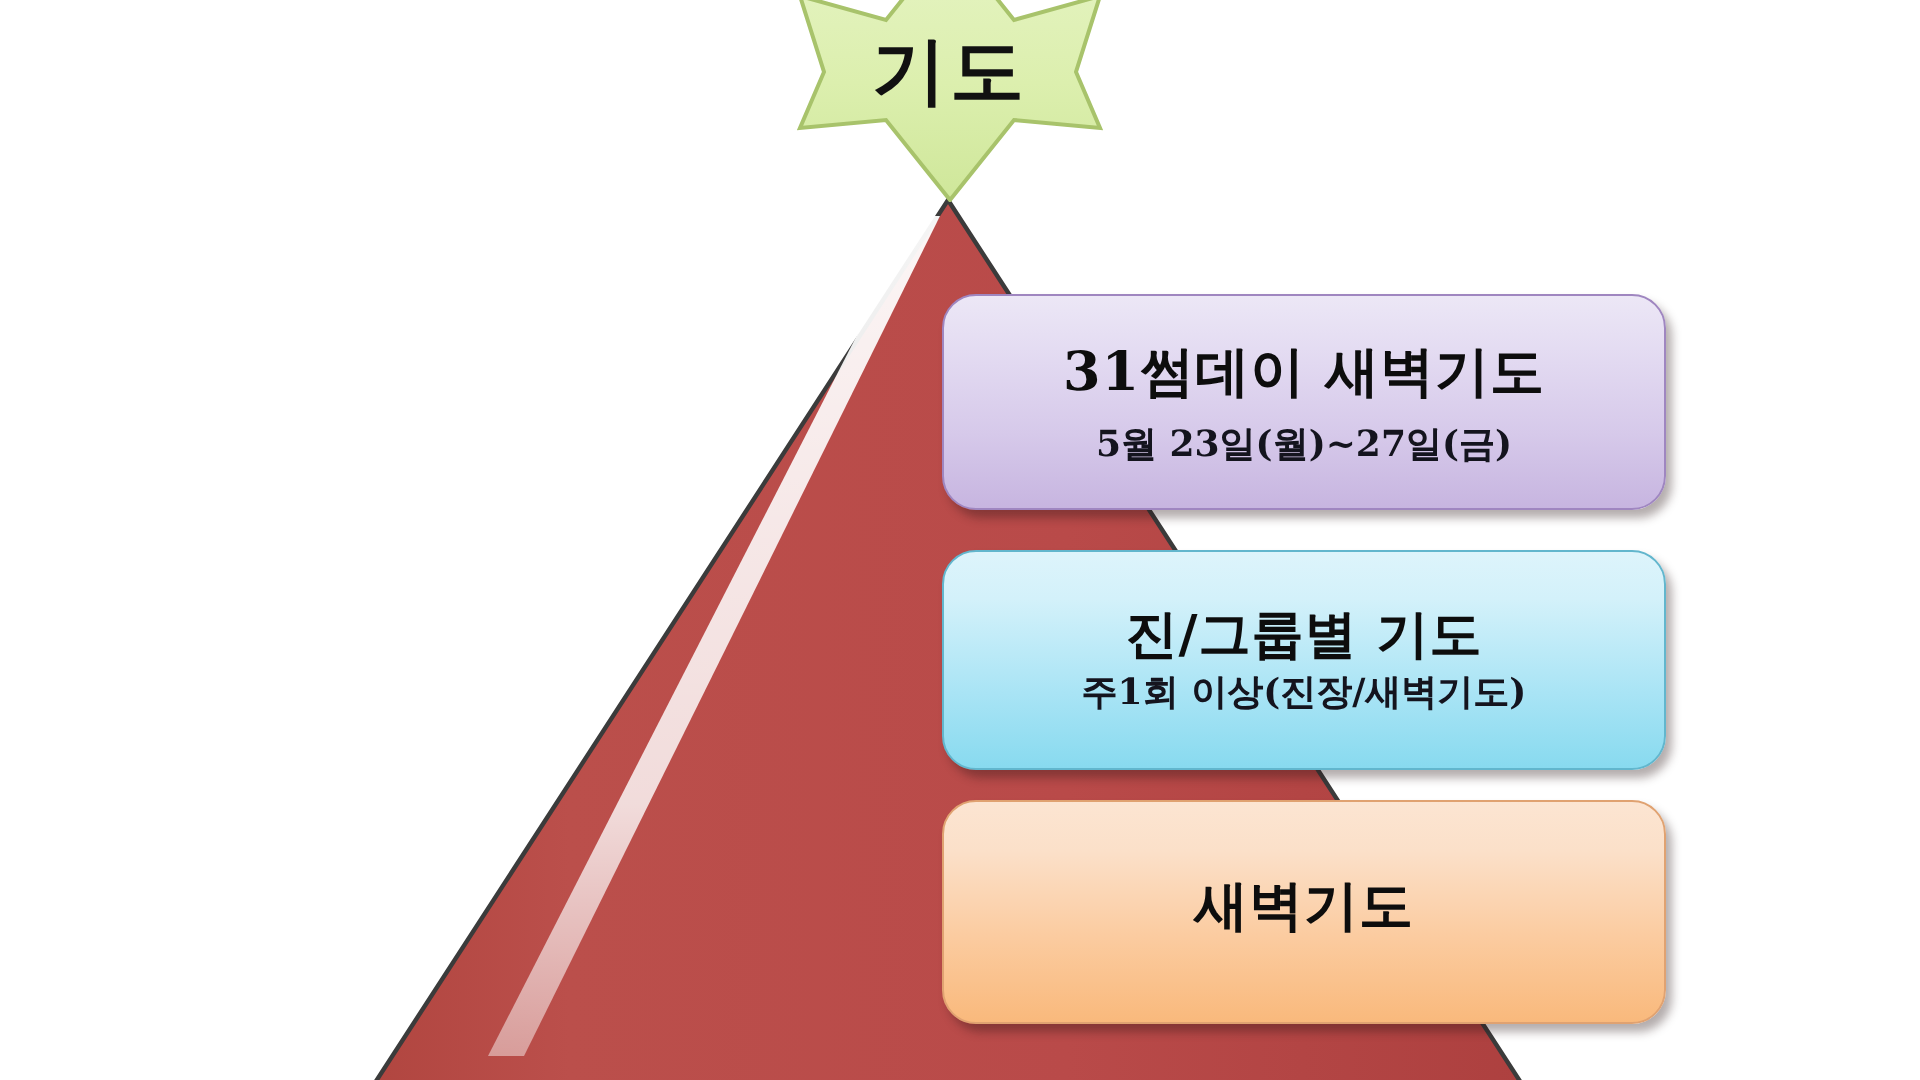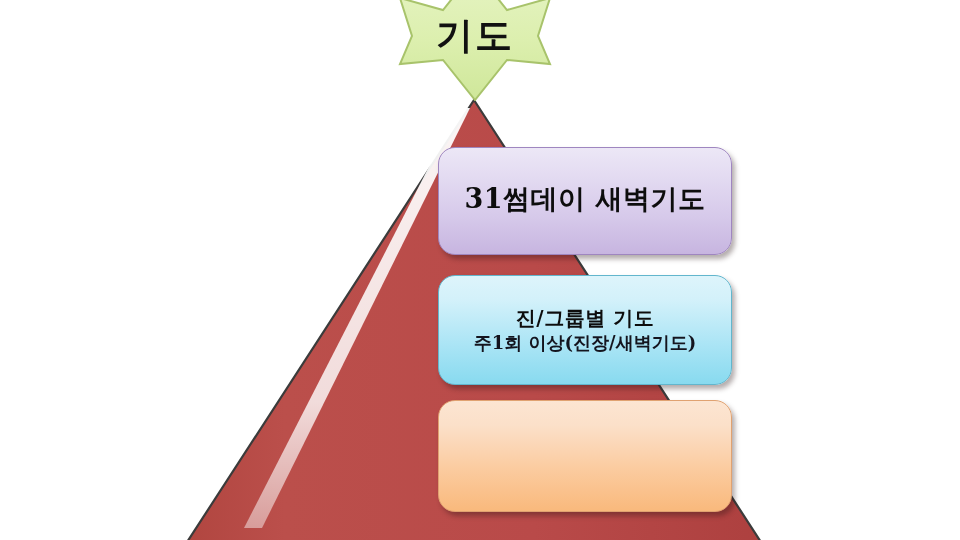--- a/index.html
+++ b/index.html
@@ -53,22 +53,22 @@
     font-size: 37px;
     font-weight: 700;
     color: #111111;
     letter-spacing: 2px;
     line-height: 1;
   }
 
   
   .box {
     position: absolute;
-    left: 438px;
-    width: 294px;
+    left: 471px;
+    width: 362px;
     border-radius: 17px;
     box-sizing: border-box;
     display: flex;
     flex-direction: column;
     align-items: center;
     justify-content: center;
     text-align: center;
     box-shadow: 3px 4px 5px rgba(40, 20, 20, 0.35);
   }
   .box .title {
@@ -102,21 +102,21 @@
   #box-1 .title { font-size: 27px; margin-bottom: 9px; }
 
   
   #box-2 {
     top: 275px;
     height: 110px;
     border: 1.5px solid #62b6cd;
     background: linear-gradient(to bottom, #ddf4fb 0%, #d3f1fa 22%, #a9e4f5 65%, #88daef 100%);
     padding-top: 3px;
   }
-  #box-2 .title { font-size: 20px; margin-bottom: 1px; }
+  #box-2 .title { font-size: 26px; margin-bottom: 1px; }
 
   
   #box-3 {
     top: 400px;
     height: 112px;
     border: 1.5px solid #e0a271;
     background: linear-gradient(to bottom, #fce5d2 0%, #fbe0c9 22%, #fbcb9f 62%, #f9b97c 100%);
     padding-top: 3px;
   }
   #box-3 .title { font-size: 27px; margin-bottom: 8px; }
@@ -153,23 +153,25 @@
         <stop offset="55%" stop-color="#dcefae"></stop>
         <stop offset="100%" stop-color="#cfe79a"></stop>
       </linearGradient>
     </defs>
     <polygon points="85,-26 117,14 160,2 148,40 160,68 117,64 85,104 53,64 10,68 22,40 10,2 53,14" fill="url(#starGrad)" stroke="#a8c36b" stroke-width="2"></polygon>
   </svg>
   <div class="star-label">기도</div>
 
   <div class="box" id="box-1">
     <div class="title">31썸데이 새벽기도</div>
+    <div class="line">5월 23일(월)~27일(금)</div>
   </div>
 
   <div class="box" id="box-2">
     <div class="title">진/그룹별 기도</div>
     <div class="line">주1회 이상(진장/새벽기도)</div>
   </div>
 
   <div class="box" id="box-3">
+    <div class="title">새벽기도</div>
   </div>
 
 </div>
 
 </body></html>

